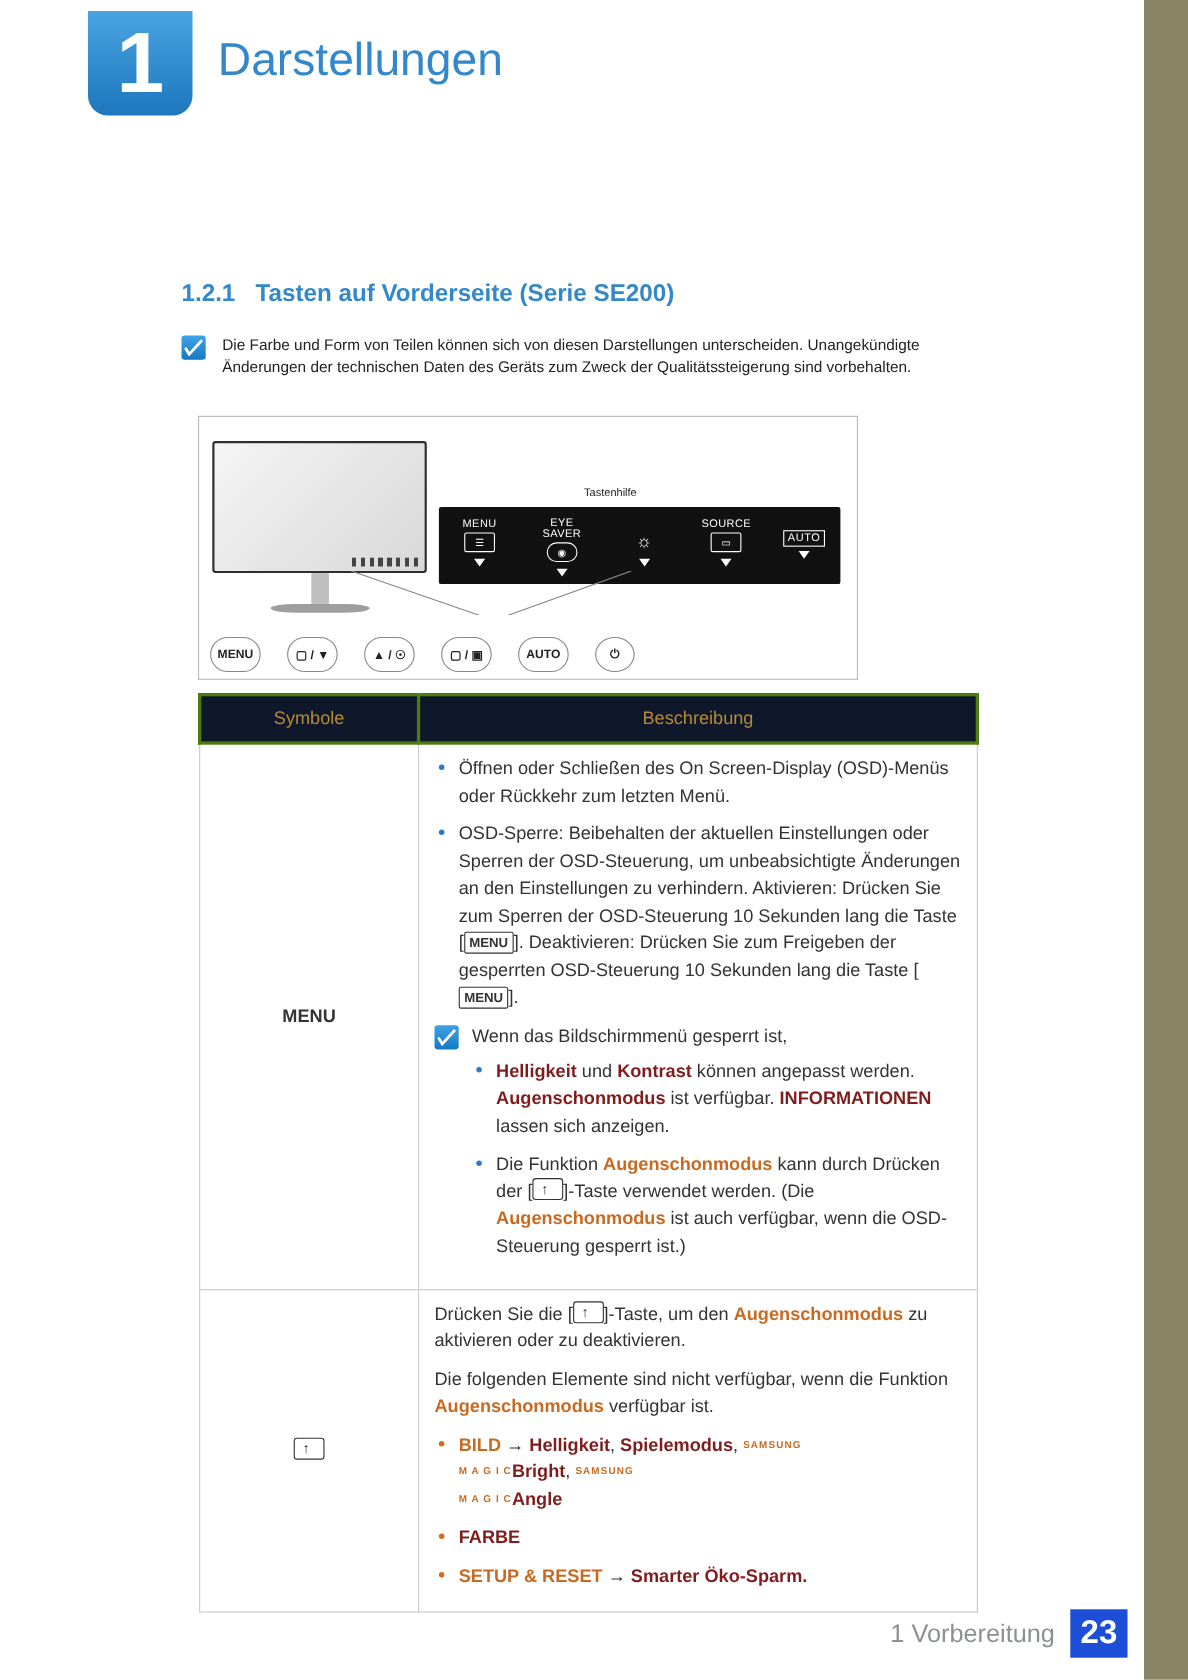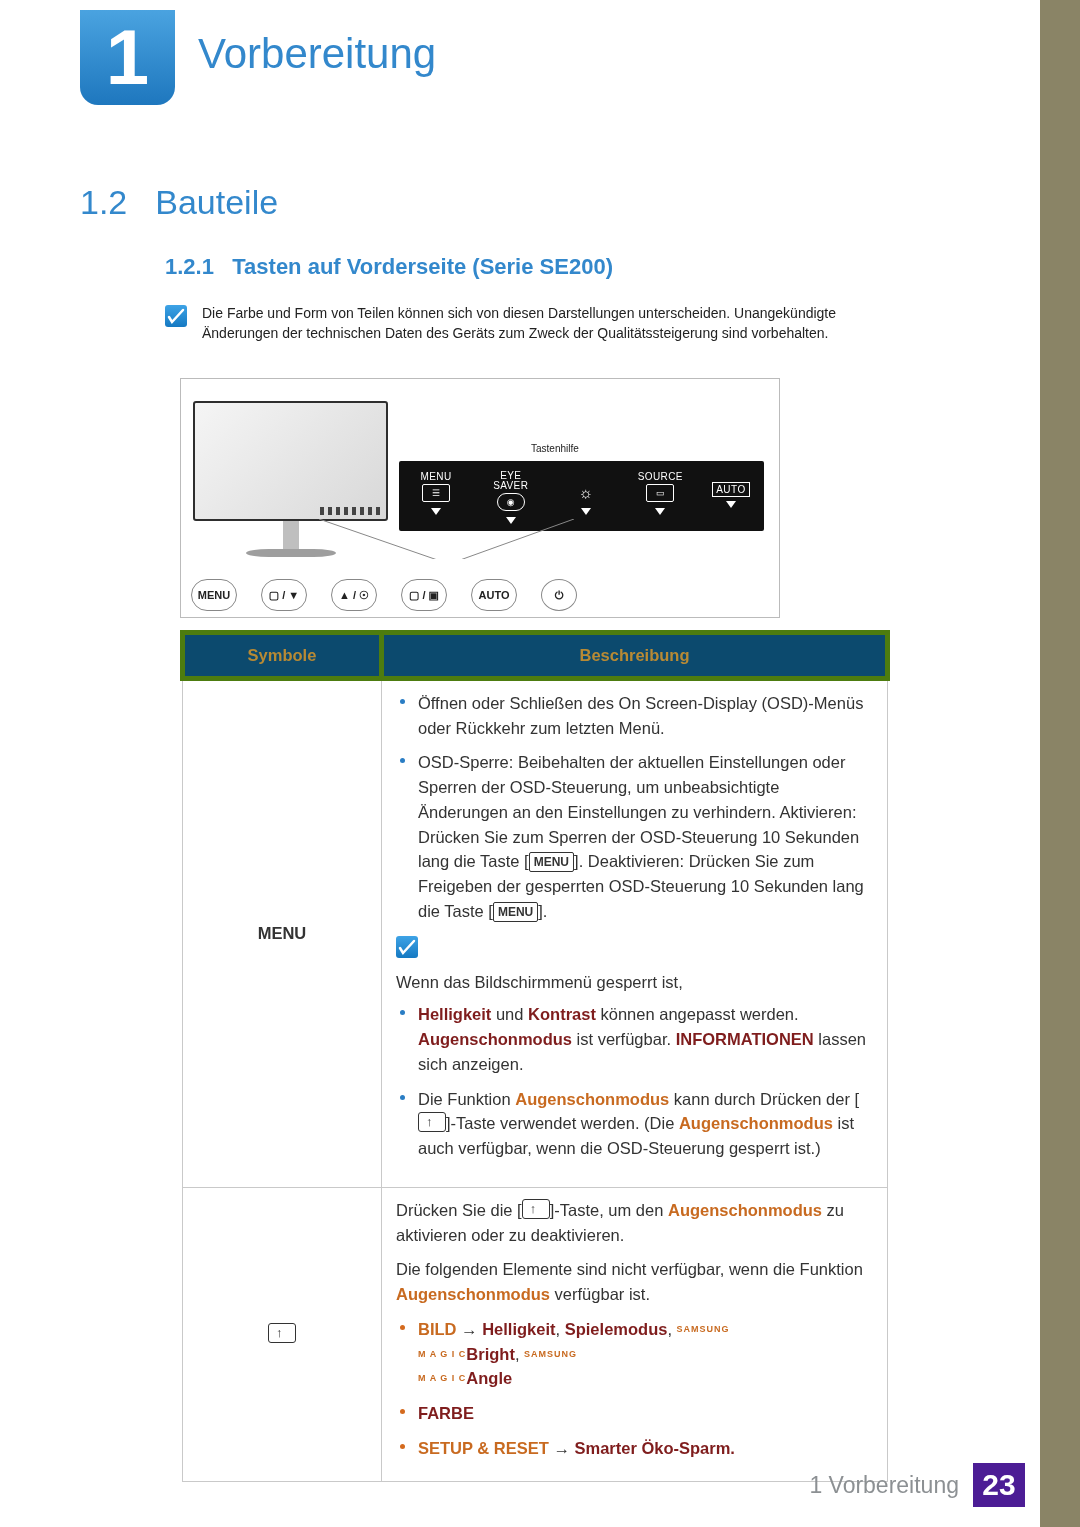--- a/index.html
+++ b/index.html
@@ -246,24 +246,24 @@
   .table1 {
     position:absolute;
     left:180px;
     top:630px;
     width:710px;
     border-collapse:collapse;
     font-size:16.5px;
     line-height:1.5;
   }
   .table1 th{
-    background:#0c4a6e;
+    background:#0f172a;
     color:#b88a34;
-    font-weight:bold;
-    border:5px solid #4d7c0f;
+    font-weight:normal;
+    border:3px solid #4d7c0f;
     padding:8px 10px;
     text-align:center;
   }
   .table1 td{
     border:1px solid #c9c9c9;
     padding:10px 14px;
     vertical-align:top;
   }
   .td-sym{
     width:170px;
@@ -298,21 +298,20 @@
     border-radius:2px;
     padding:0 4px;
     font-size:12px;
     font-weight:bold;
     vertical-align:1px;
   }
   .inline-note{
     display:flex;
     gap:12px;
     margin:10px 0 6px;
-    flex-direction:column;
   }
   .inline-note .note-icon{margin-top:2px;}
   .orange{color:#c86a20;font-weight:bold;}
   .orange-u{color:#7f1d1d;font-weight:bold;}
   .eye-sym{
     display:inline-block;
     width:26px;height:18px;
     border:1.5px solid #333;
     border-radius:3px;
     position:relative;
@@ -337,44 +336,40 @@
     right:55px;
     display:flex;
     align-items:center;
     gap:14px;
   }
   .footer-text{
     color:#8c9093;
     font-size:23px;
   }
   .pagenum{
-    background:#4c1d95;
+    background:#1d4ed8;
     color:#fff;
     font-size:30px;
     font-weight:bold;
     width:52px;
     height:44px;
     display:flex;
     align-items:center;
     justify-content:center;
   }
 </style>
 </head>
 <body>
 
 <div class="page">
   <div class="right-bar"></div>
 
   <div class="chapter-badge">1</div>
-  <div class="chapter-title">Vorbereitung</div>
-
-  <div class="section-row">
-    <span class="section-num">1.2</span>
-    <span class="section-title">Bauteile</span>
-  </div>
+  <div class="chapter-title">Darstellungen</div>
+
 
   <div class="subsection-row">
     <span>1.2.1</span>&nbsp;&nbsp;
     <span>Tasten auf Vorderseite (Serie SE200)</span>
   </div>
 
   <div class="note-block">
     <span class="note-icon">
       <svg width="22" height="22">
           <path d="M4 12 L7 17 L18 5" stroke="#fff" stroke-width="2.5" fill="none" stroke-linecap="round"></path>

